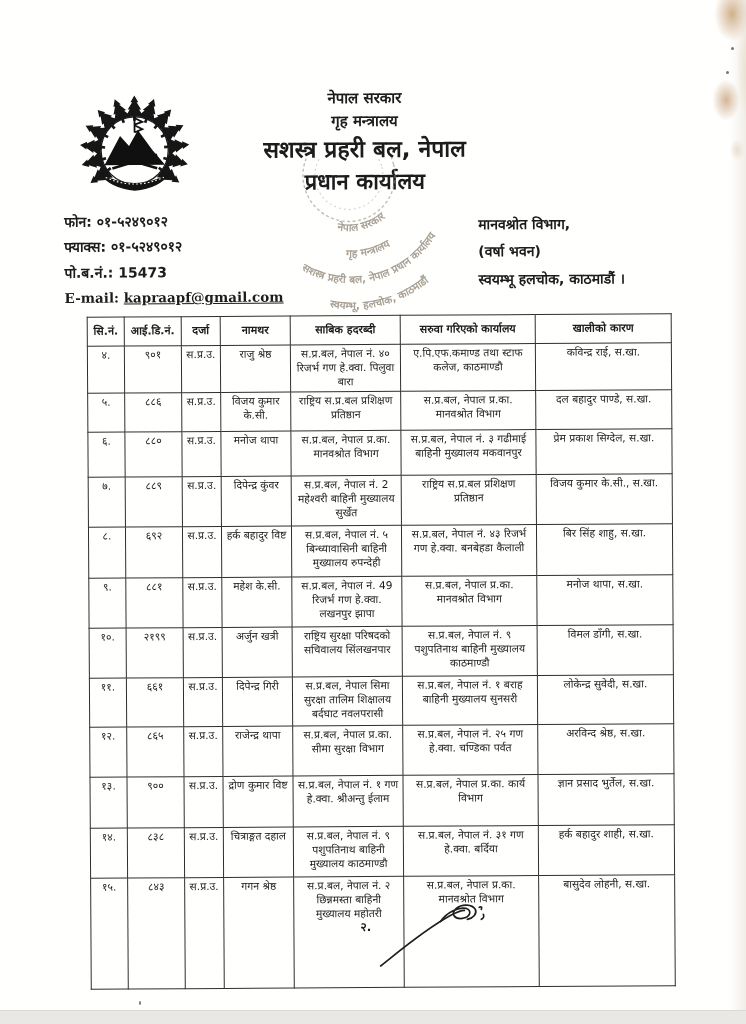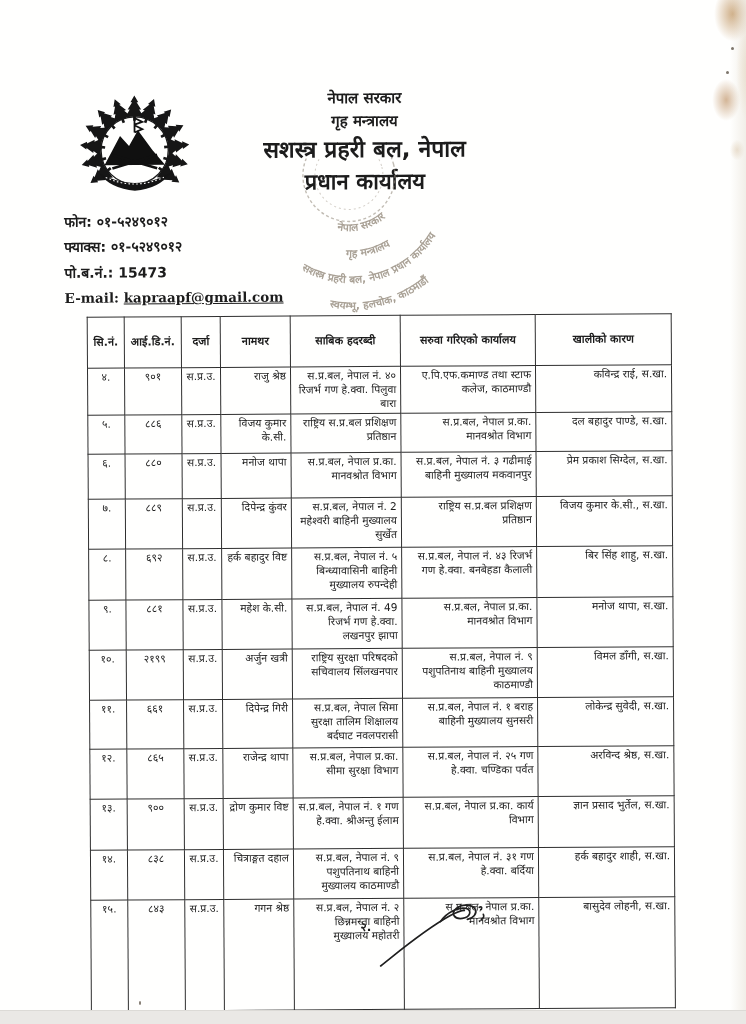--- a/index.html
+++ b/index.html
@@ -42,23 +42,23 @@
   
   .stamp{position:absolute;left:248px;top:158px;width:240px;height:165px;opacity:.8;pointer-events:none;}
 
   
   .roster-wrap{position:absolute;left:86px;top:315px;}
   table.roster{border-collapse:collapse;table-layout:fixed;width:585px;}
   table.roster td,table.roster th{
     border:1.6px solid #2f2f2f;padding:2px 4px;vertical-align:top;
     font-size:10.6px;line-height:1.32;word-wrap:break-word;font-weight:500;
   }
-  table.roster th{font-weight:bold;font-size:11px;text-align:center;height:20px;vertical-align:middle;padding:15px 2px;}
+  table.roster th{font-weight:bold;font-size:11px;text-align:center;height:20px;vertical-align:middle;padding:4px 2px;}
   td.c0,td.c1,td.c2{text-align:center;}
-  td.c3,td.c4,td.c5,td.c6{text-align:right;}
+  td.c3,td.c4,td.c5,td.c6{text-align:center;}
   tbody tr:nth-child(1) td{height:39px}
   tbody tr:nth-child(2) td{height:34px}
   tbody tr:nth-child(3) td{height:40px}
   tbody tr:nth-child(4) td{height:45px}
   tbody tr:nth-child(5) td{height:46px}
   tbody tr:nth-child(6) td{height:45px}
   tbody tr:nth-child(7) td{height:45px}
   tbody tr:nth-child(8) td{height:44px}
   tbody tr:nth-child(9) td{height:45px}
   tbody tr:nth-child(10) td{height:46px}
@@ -136,20 +136,25 @@
       </svg>
     </div>
 
     <div class="contact">
       <div><span>फोन:</span> <span>०१-५२४९०१२</span></div>
       <div><span>फ्याक्स:</span> <span>०१-५२४९०१२</span></div>
       <div><span>पो.ब.नं.:</span> <span>15473</span></div>
       <div class="email-row"><span>E-mail:</span> <span class="email-addr">kapraapf@gmail.com</span></div>
     </div>
 
+    <div class="address">
+      <div>मानवश्रोत विभाग,</div>
+      <div>(वर्षा भवन)</div>
+      <div>स्वयम्भू हलचोक, काठमाडौं ।</div>
+    </div>
 
     <div class="roster-wrap">
       <table class="roster">
         <colgroup>
           <col style="width:37px">
             <col style="width:57px">
             <col style="width:39px">
             <col style="width:70px">
           <col style="width:110px">
             <col style="width:135px">

